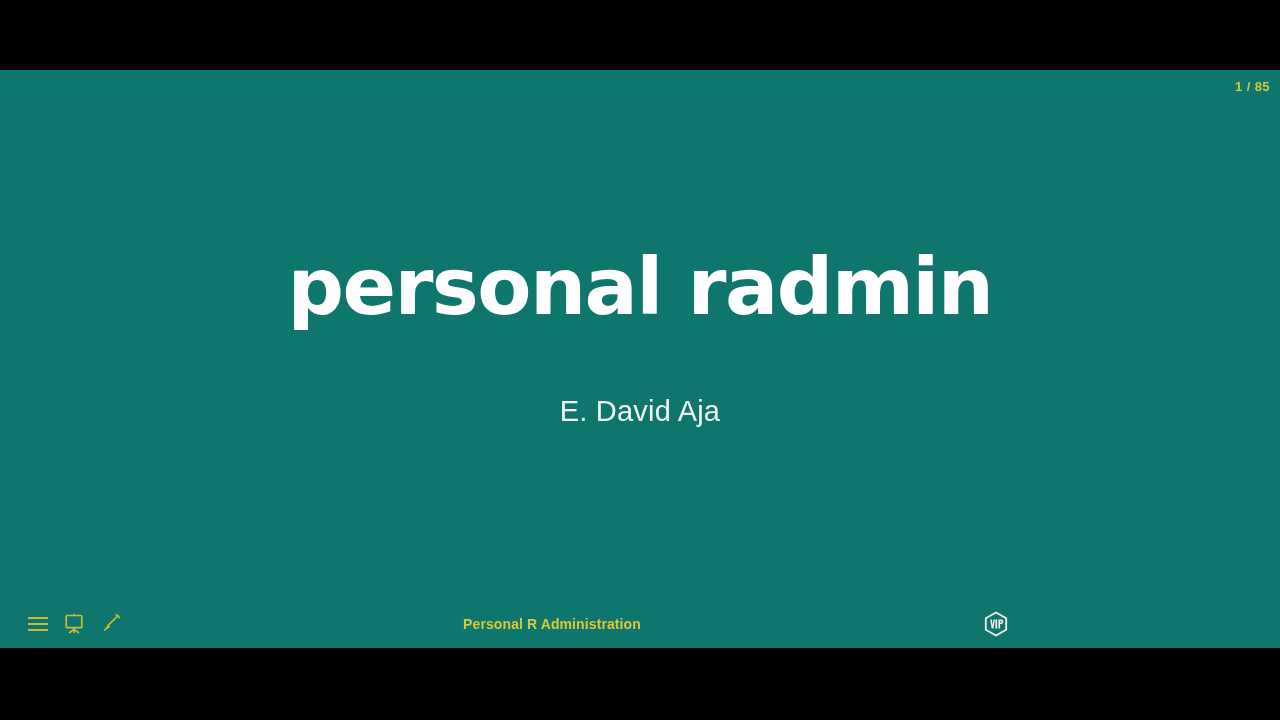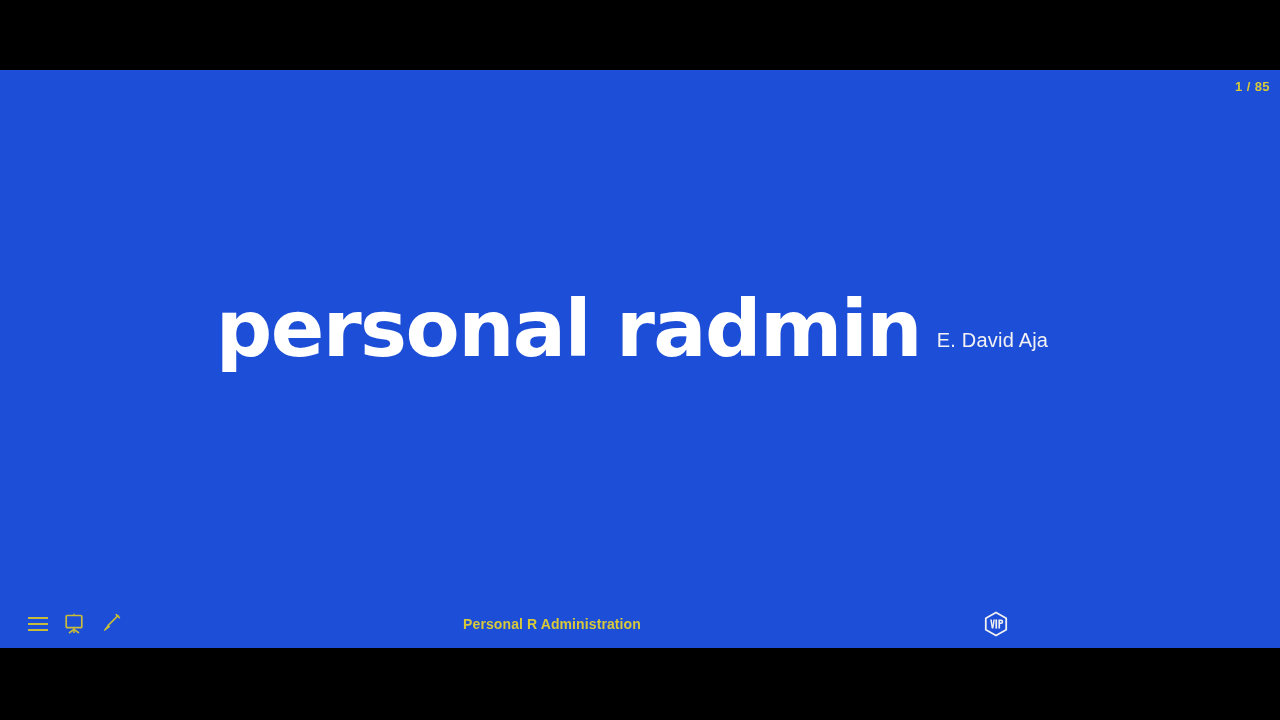--- a/index.html
+++ b/index.html
@@ -34,21 +34,21 @@
   .letterbox-top { top: 0; height: 70px; }
   .letterbox-bottom { top: 648px; height: 72px; }
 
   
   .slide {
     position: absolute;
     left: 0;
     top: 70px;
     width: 1280px;
     height: 578px;
-    background: #1d4ed8;
+    background: #0f766e;
     overflow: hidden;
   }
 
   
   .slide-counter {
     position: absolute;
     top: 9px;
     right: 10px;
     color: #d6c93a;
     font-size: 13px;
@@ -58,20 +58,21 @@
   }
 
   
   .content {
     position: absolute;
     left: 0;
     top: 0;
     width: 1280px;
     height: 540px;
     display: flex;
+    flex-direction: column;
     align-items: center;
     justify-content: center;
     text-align: center;
   }
 
   .title {
     color: #ffffff;
     font-size: 79px;
     font-weight: bold;
     line-height: 1.0;
@@ -87,24 +88,24 @@
     line-height: 1.36;
     letter-spacing: -0.3px;
     margin: 0 0 42px 0;
     max-width: 900px;
     font-family: "DejaVu Sans", "Liberation Sans", sans-serif;
   }
   .subtitle .sub-line { display: block; }
 
   .author {
     color: #f2f2f2;
-    font-size: 20px;
+    font-size: 29px;
     font-weight: normal;
     letter-spacing: 0.2px;
-    margin: 16px;
+    margin: 4px;
     font-family: "Liberation Sans", sans-serif;
   }
 
   
   .footer {
     position: absolute;
     left: 0;
     bottom: 0;
     width: 1036px;
     height: 48px;

